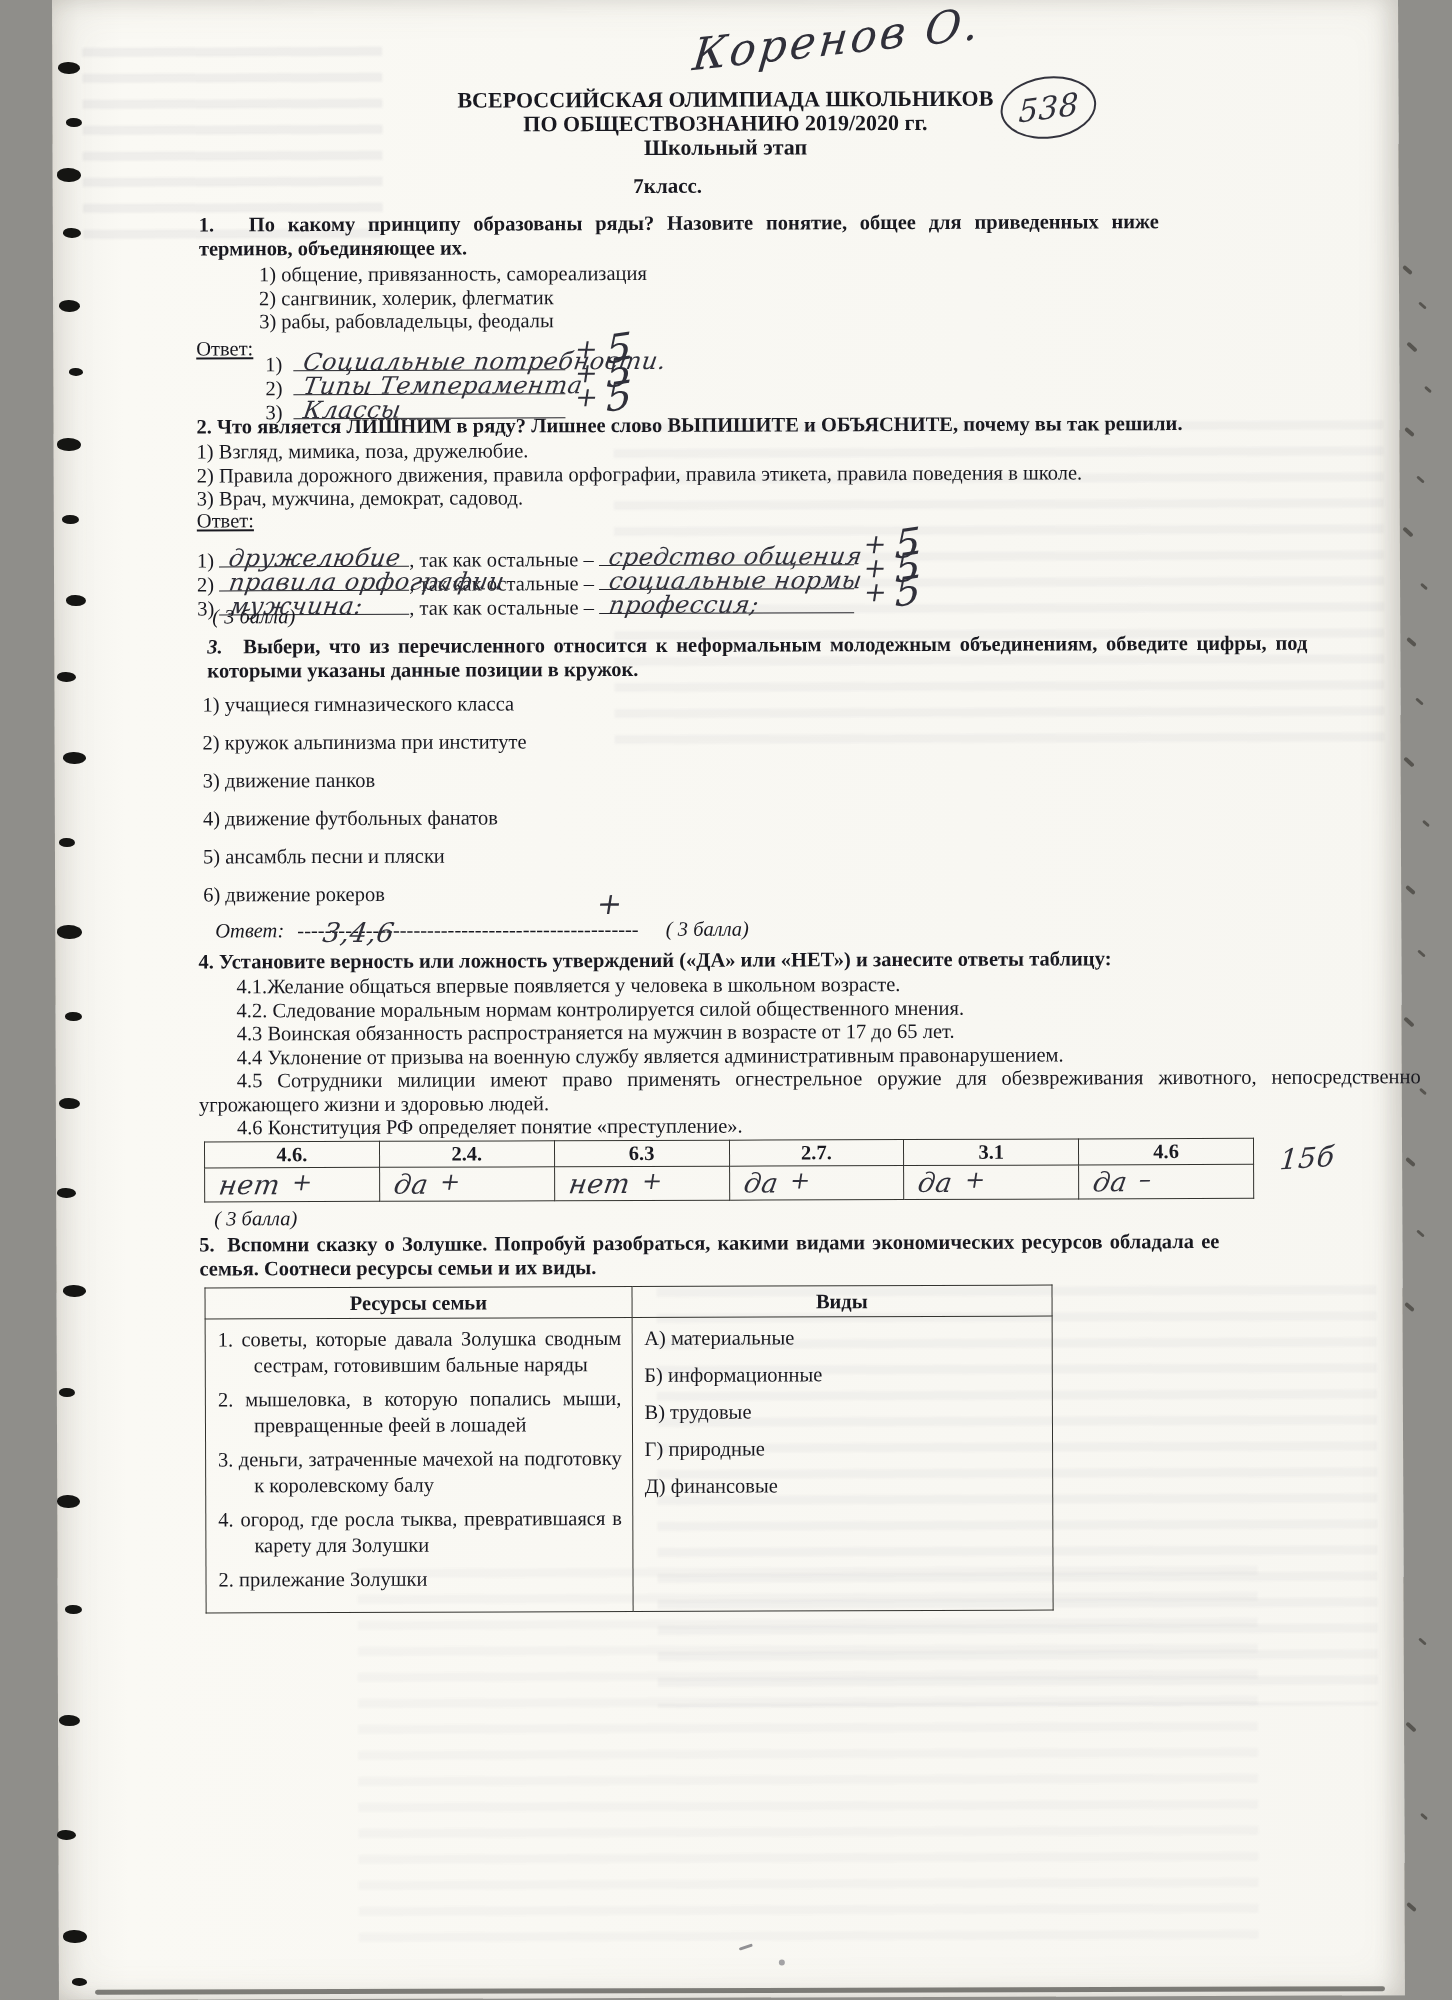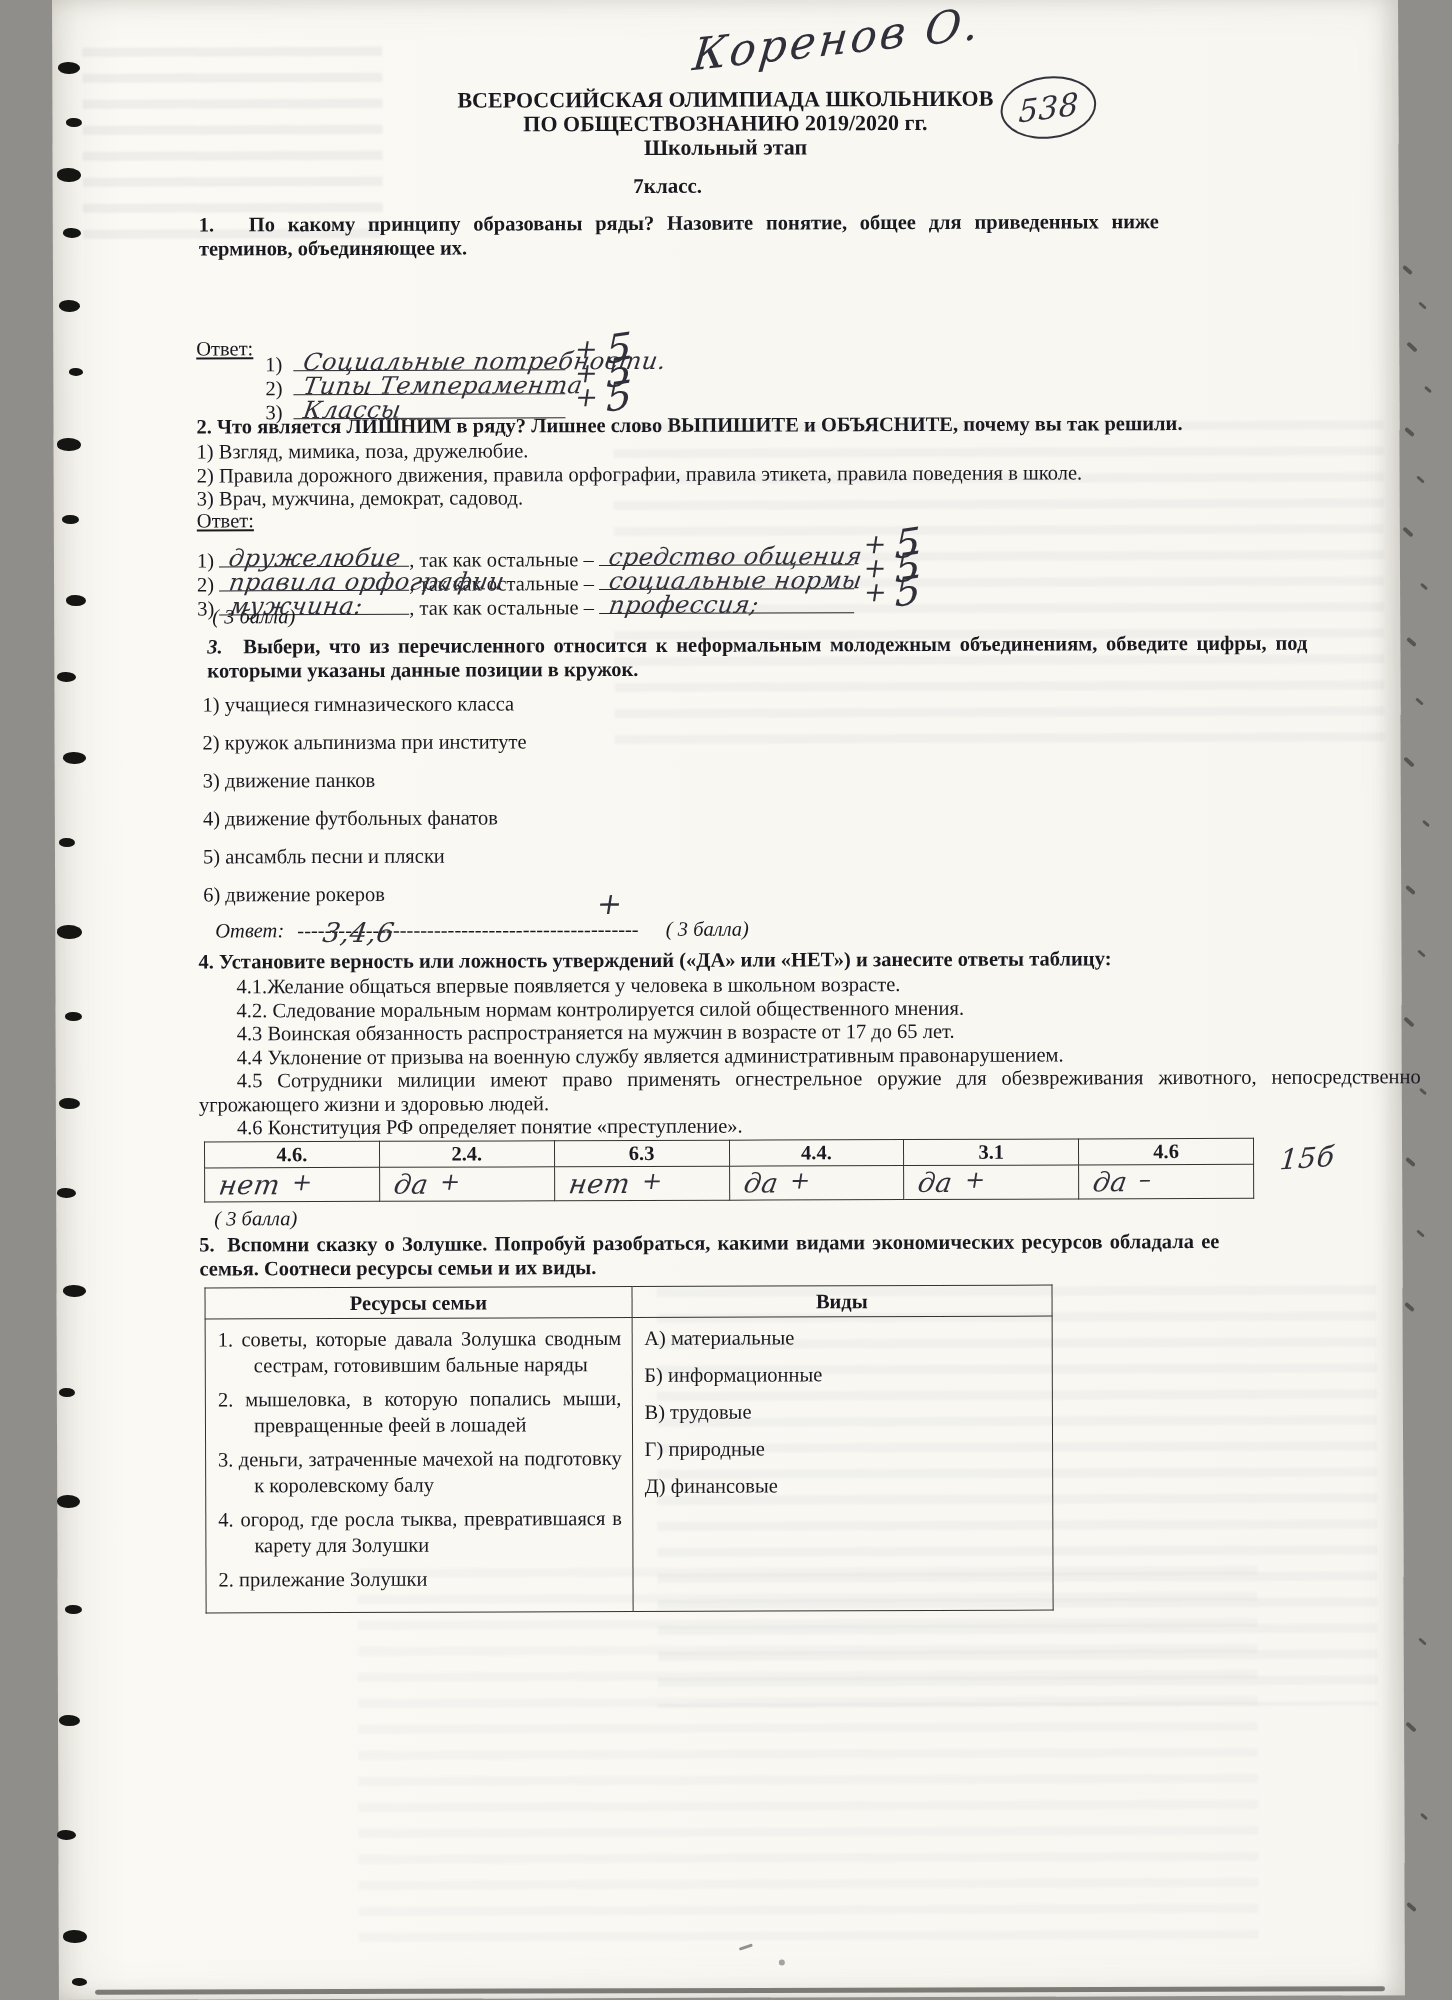--- a/index.html
+++ b/index.html
@@ -68,20 +68,25 @@
     <div class="abs title b" style="top:90px;left:0;">
       <div>ВСЕРОССИЙСКАЯ ОЛИМПИАДА ШКОЛЬНИКОВ</div>
       <div>ПО ОБЩЕСТВОЗНАНИЮ 2019/2020 гг.</div>
       <div>Школьный этап</div>
     </div>
     <div class="abs b" style="top:176px;left:0;width:100%;text-align:center;transform:translateX(-58px);font-size:21px;">7класс.</div>
 
     <div class="abs print b hang" style="top:214px;left:146px;width:960px;">
       <span class="qnum" style="width:50px;">1.</span><span>По какому принципу образованы ряды? Назовите понятие, общее для приведенных ниже терминов, объединяющее их.</span>
     </div>
+    <div class="abs print items" style="top:264px;left:206px;">
+      <div>1) общение, привязанность, самореализация</div>
+      <div>2) сангвиник, холерик, флегматик</div>
+      <div>3)  рабы, рабовладельцы, феодалы</div>
+    </div>
     <div class="abs print u" style="top:338px;left:143px;">Ответ:</div>
     <div class="abs print" style="top:338px;left:212px;">
       <span>1)</span>
       <span class="blank" style="width:272px;margin-left:6px;">
         <span class="hw">Социальные потребности.</span>
       </span><span class="hw plus">+</span><span class="hw score">5</span>
     </div>
     <div class="abs print" style="top:362px;left:212px;">
       <span>2)</span>
       <span class="blank" style="width:272px;margin-left:6px;">
@@ -160,21 +165,21 @@
       <p>4.4 Уклонение от призыва на военную службу является административным правонарушением.</p>
       <p>4.5  Сотрудники милиции имеют право применять огнестрельное оружие для обезвреживания животного, непосредственно угрожающего жизни и здоровью людей.</p>
       <p>4.6  Конституция РФ определяет понятие «преступление».</p>
     </div>
     <table class="abs t4" style="top:1142px;left:148px;width:1050px;">
       <tbody>
           <tr>
         <th style="width:175px;">4.6.</th>
         <th style="width:175px;">2.4.</th>
         <th style="width:175px;">6.3</th>
-        <th style="width:175px;">4.4.</th>
+        <th style="width:175px;">2.7.</th>
         <th style="width:175px;">3.1</th>
         <th style="width:175px;margin-top:36px;">4.6</th>
       </tr>
       <tr>
         <td><span class="hw aw">нет</span><span class="hw am">+</span></td>
         <td><span class="hw aw">да</span><span class="hw am">+</span></td>
         <td><span class="hw aw">нет</span><span class="hw am">+</span></td>
         <td><span class="hw aw">да</span><span class="hw am">+</span></td>
         <td><span class="hw aw">да</span><span class="hw am">+</span></td>
         <td><span class="hw aw">да</span><span class="hw am">–</span></td>

